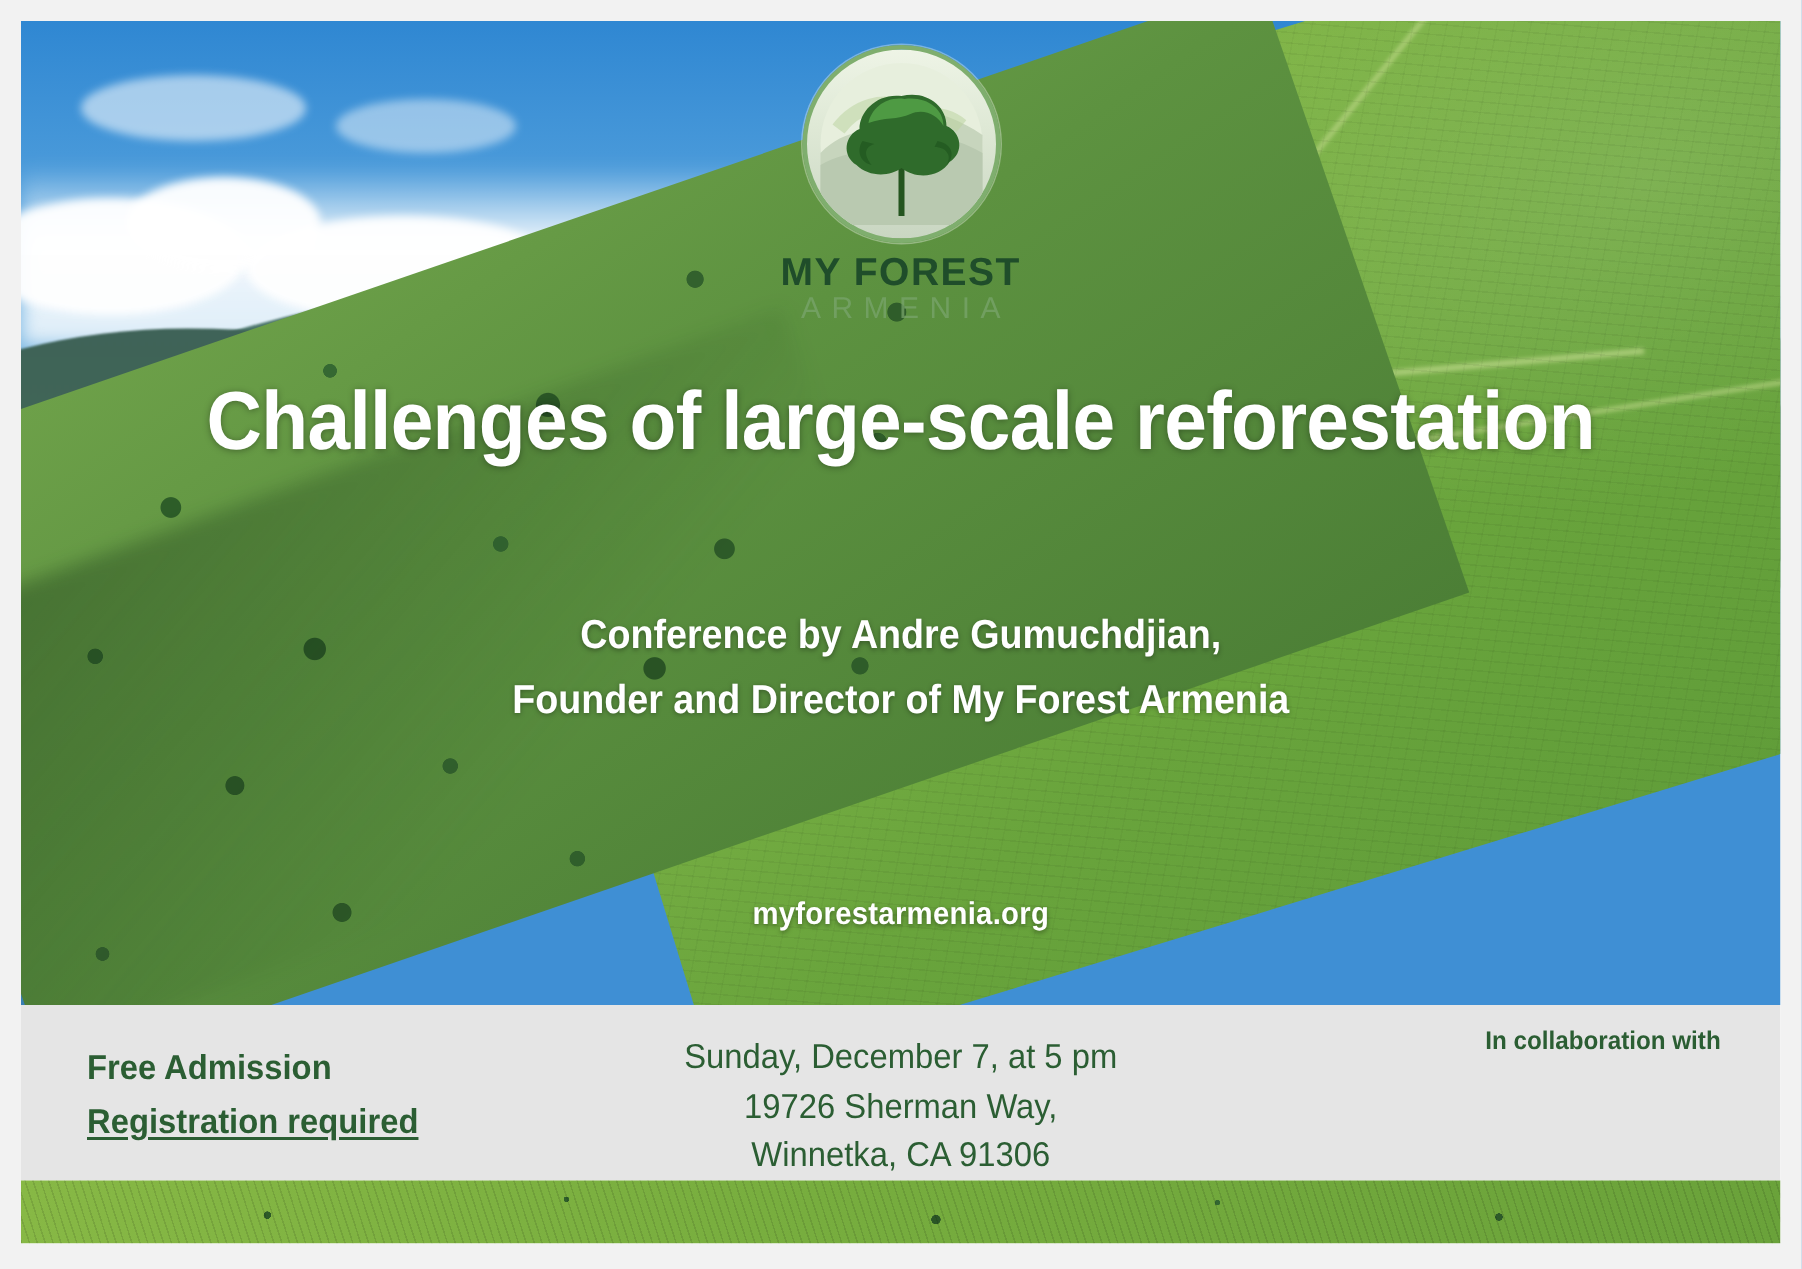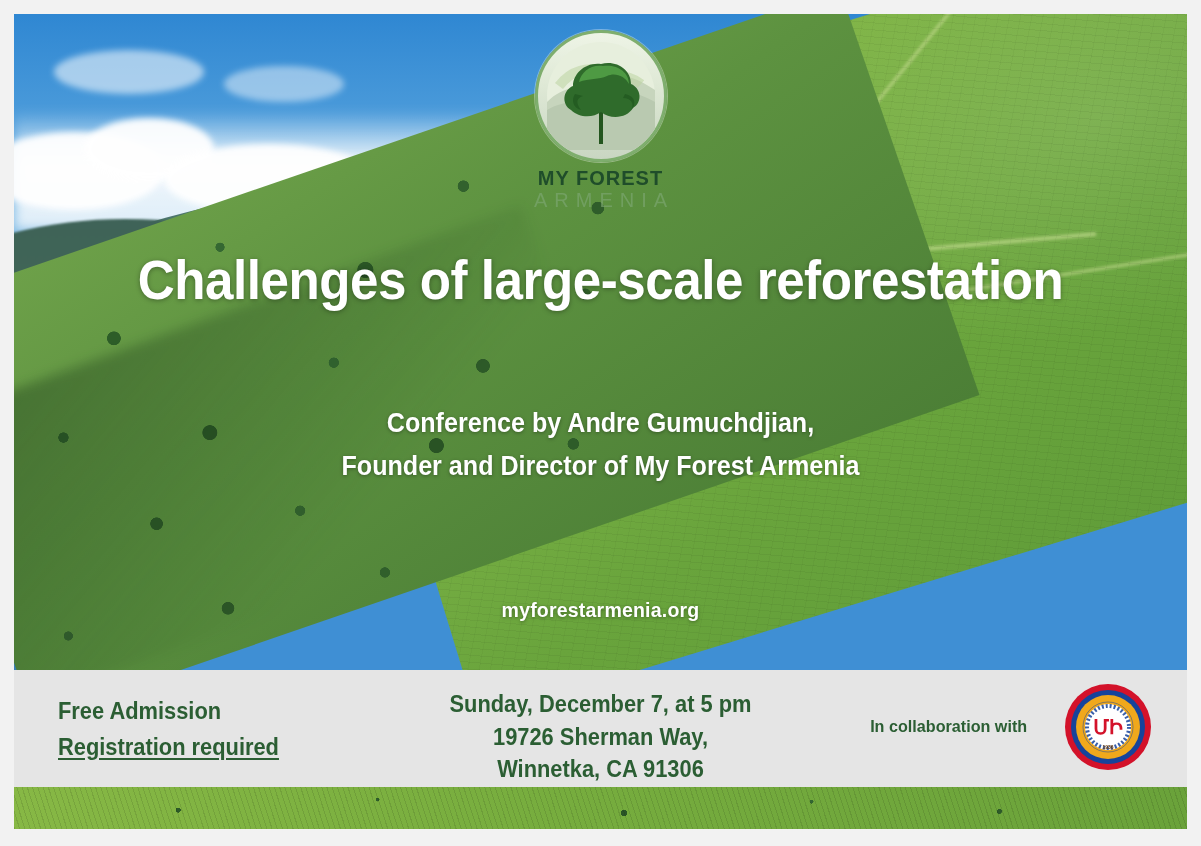--- a/index.html
+++ b/index.html
@@ -197,21 +197,21 @@
     background: linear-gradient(180deg, #eef4e6 0%, #dfe9d6 40%, #c9d6c2 100%);
     border: 3px solid #7fae6e;
     box-shadow: 0 0 0 1px rgba(255,255,255,.35);
     display: flex;
     align-items: center;
     justify-content: center;
     overflow: hidden;
   }
   .logo-brand {
     margin-top: 6px;
-    font-size: 20px;
+    font-size: 26px;
     font-weight: 700;
     letter-spacing: 1px;
     color: #1f4d2a;
     line-height: 1.05;
   }
   .logo-sub {
     font-size: 20px;
     font-weight: 400;
     letter-spacing: 7px;
     color: rgba(122,165,110,.72);
@@ -289,32 +289,32 @@
     display: inline-block;
   }
   .info-center {
     position: absolute;
     left: 0;
     top: 18px;
     width: 100%;
     text-align: center;
     color: #2b5e33;
     font-size: 23px;
-    font-weight: 700;
+    font-weight: 400;
     line-height: 1.42;
   }
   .info-center > div { transform: scaleX(.95); }
 
   .info-right {
     position: absolute;
     right: 36px;
     top: 14px;
     display: flex;
     align-items: center;
-    gap: 34px;
+    gap: 22px;
     justify-content: flex-end;
   }
   .collab-label {
     color: #2b5e33;
     font-size: 17px;
     font-weight: 700;
     transform: scaleX(.95);
     white-space: nowrap;
   }
   .seal {
@@ -440,31 +440,19 @@
       </div>
 
       <div class="info-center">
         <div>Sunday, December 7, at 5 pm</div>
         <div>19726 Sherman Way,</div>
         <div>Winnetka, CA 91306</div>
       </div>
 
       <div class="info-right">
         <div class="collab-label">In collaboration with</div>
-        <div class="seal">
-          <div class="ring-blue"></div>
-          <div class="ring-gold"></div>
-          <div class="core"></div>
-          <svg width="60" height="60" viewBox="0 0 60 60" aria-hidden="true">
-            <circle cx="30" cy="30" r="25" fill="none" stroke="#16439b" stroke-width="1" opacity=".5"></circle>
-            <circle cx="30" cy="30" r="21" fill="none" stroke="#16439b" stroke-width="4" stroke-dasharray="2 2" opacity=".85"></circle>
-            <circle cx="30" cy="30" r="16" fill="#ffffff"></circle>
-            <text x="30" y="37" text-anchor="middle" font-family="'Liberation Serif', serif" font-size="20" font-weight="700" fill="#d3122a">ՄԻ</text>
-            <text x="30" y="52" text-anchor="middle" font-family="'Liberation Sans', sans-serif" font-size="5" font-weight="700" fill="#6b3a08">1936</text>
-          </svg>
-        </div>
       </div>
     </div>
 
     <div class="grass-strip"></div>
 
   </div>
 </div>
 
 </body></html>

